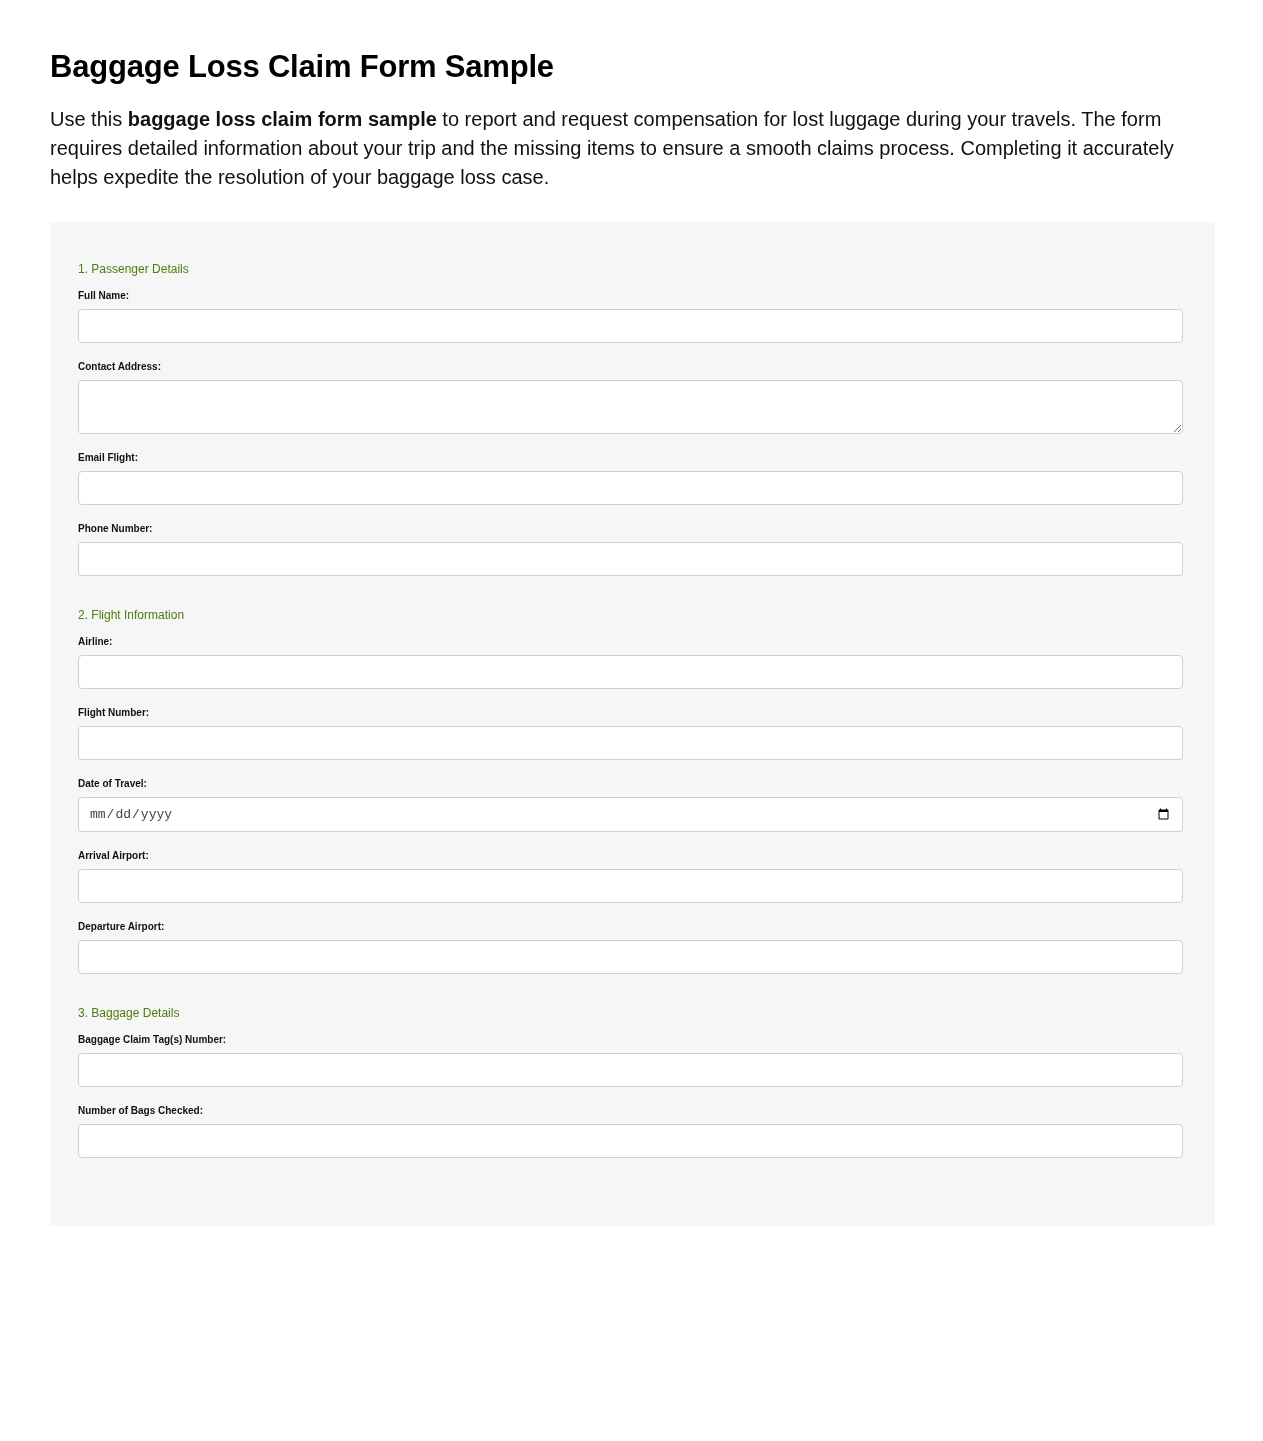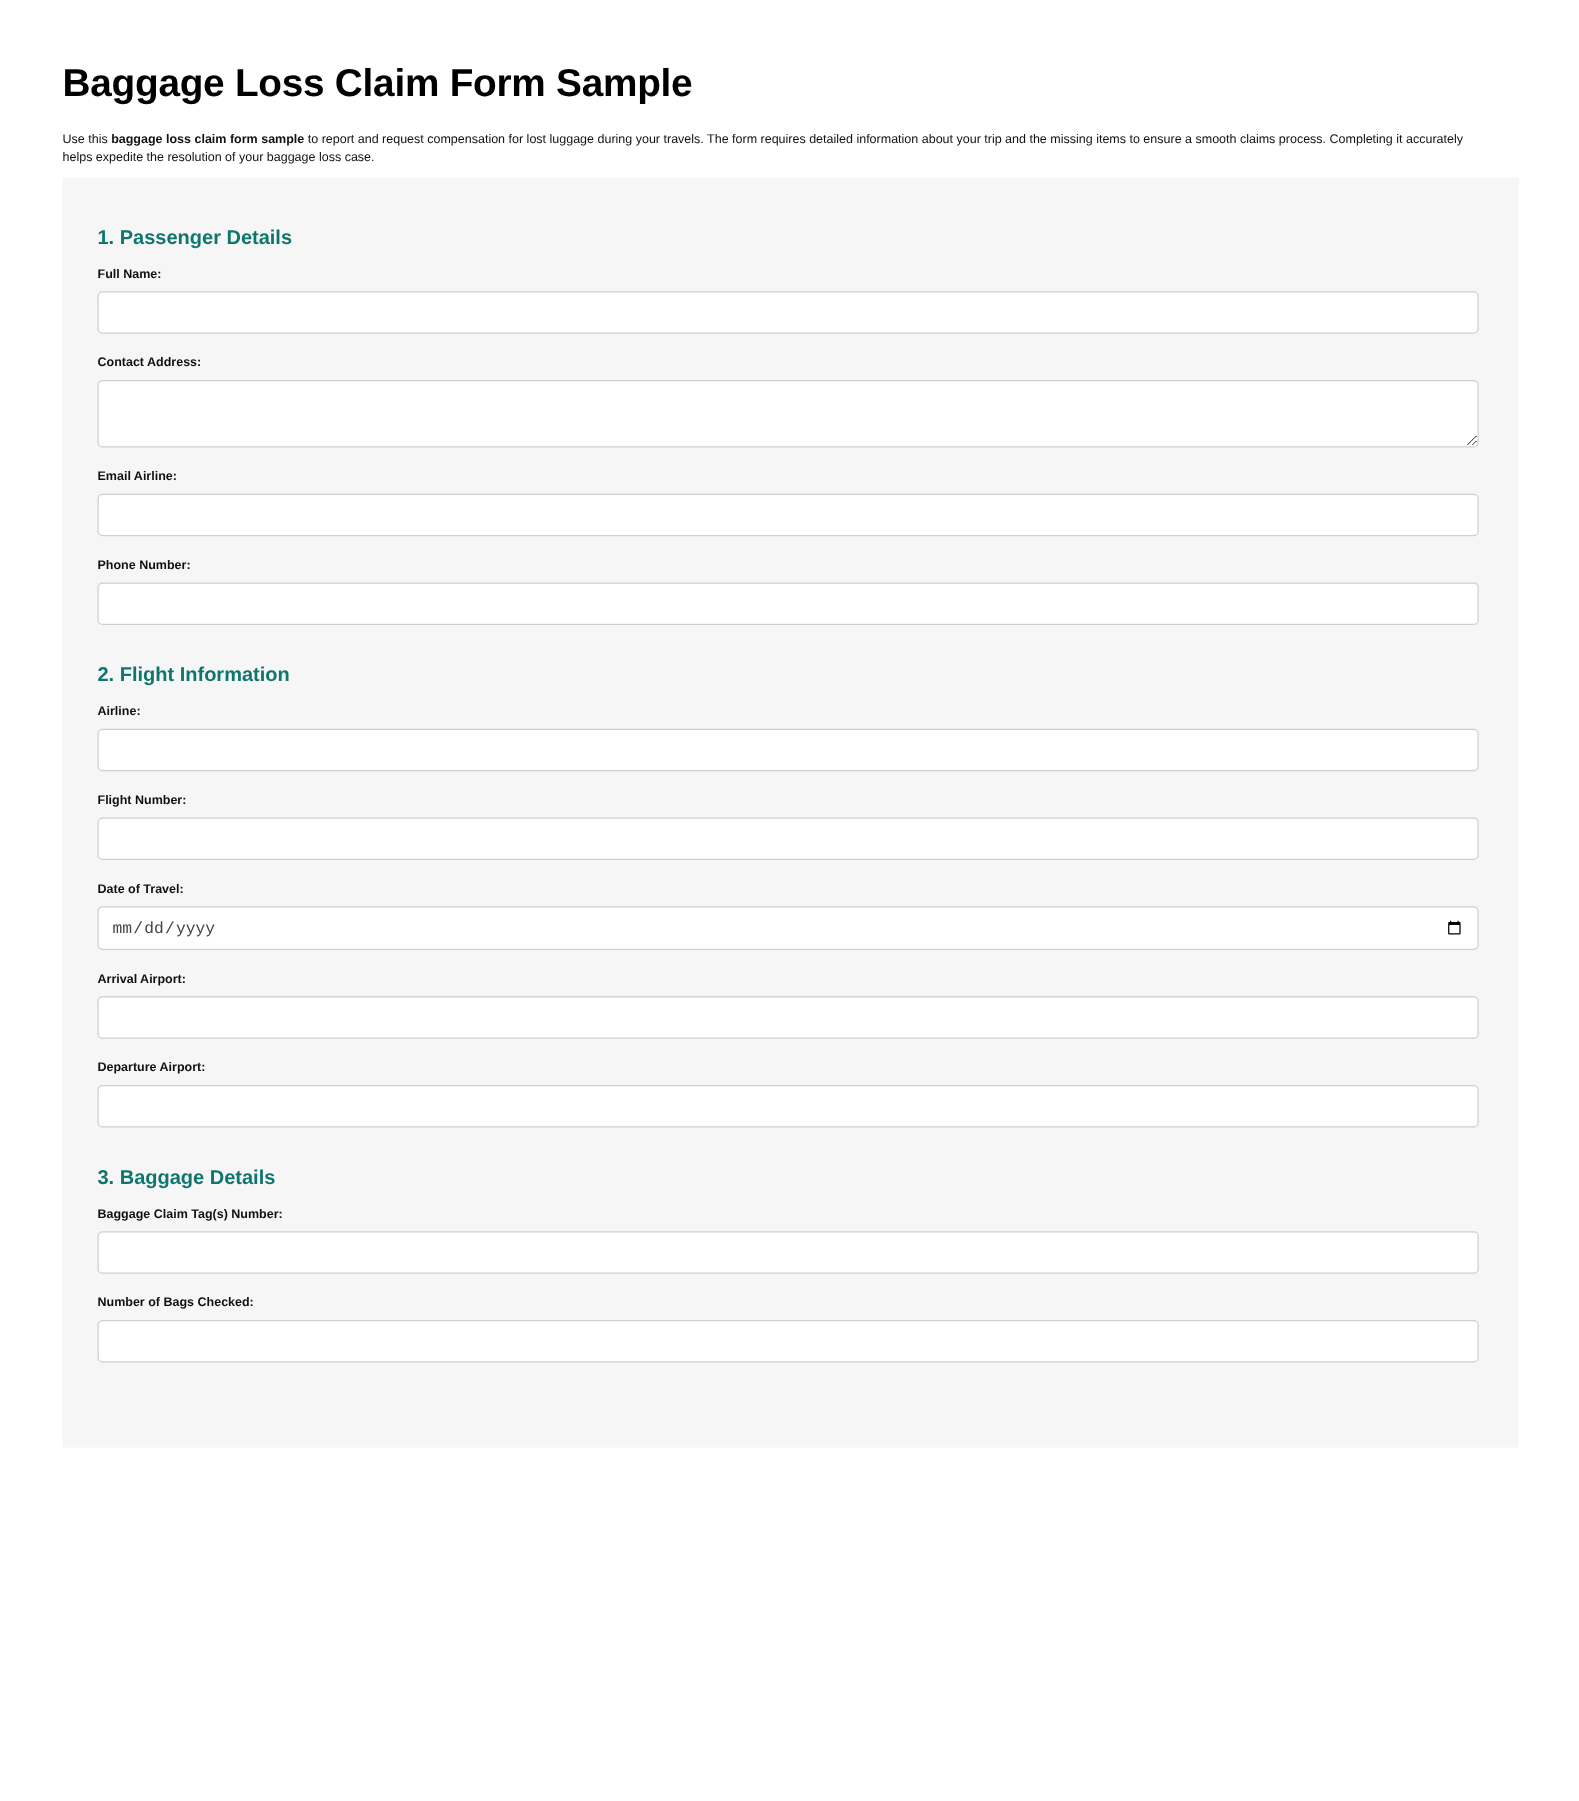--- a/index.html
+++ b/index.html
@@ -20,40 +20,40 @@
   }
   h1.page-title {
     font-size: 31px;
     line-height: 1.2;
     font-weight: bold;
     margin: 8px 0 20px 0;
     letter-spacing: -0.2px;
     color: #000;
   }
   p.intro {
-    font-size: 10px;
+    font-size: 20px;
     line-height: 1.45;
-    margin: 0 0 8px 0;
+    margin: 0 0 30px 0;
     color: #111;
     max-width: 1145px;
   }
   p.intro b {
     font-weight: bold;
   }
   .form-card {
     background: #f6f6f6;
     padding: 40px 28px 40px 28px;
     box-sizing: border-box;
     width: 1165px;
     margin: 0;
   }
   .section-title {
-    font-size: 16px;
-    color: #0f766e;
-    font-weight: bold;
+    font-size: 12px;
+    color: #4d7c0f;
+    font-weight: normal;
     margin: 0 0 14px 0;
   }
   .section + .section {
     margin-top: 32px;
   }
   .field {
     margin-bottom: 18px;
   }
   .field label {
     display: block;
@@ -115,21 +115,21 @@
         <label>Full Name:</label>
         <input type="text" placeholder="" style="">
       </div>
 
       <div class="field">
         <label>Contact Address:</label>
         <textarea placeholder="" style=""></textarea>
       </div>
 
       <div class="field">
-        <label>Email Airline:</label>
+        <label>Email Flight:</label>
         <input type="email" placeholder="" style="">
       </div>
 
       <div class="field">
         <label>Phone Number:</label>
         <input type="tel" placeholder="" style="">
       </div>
     </div>
 
     <div class="section">

